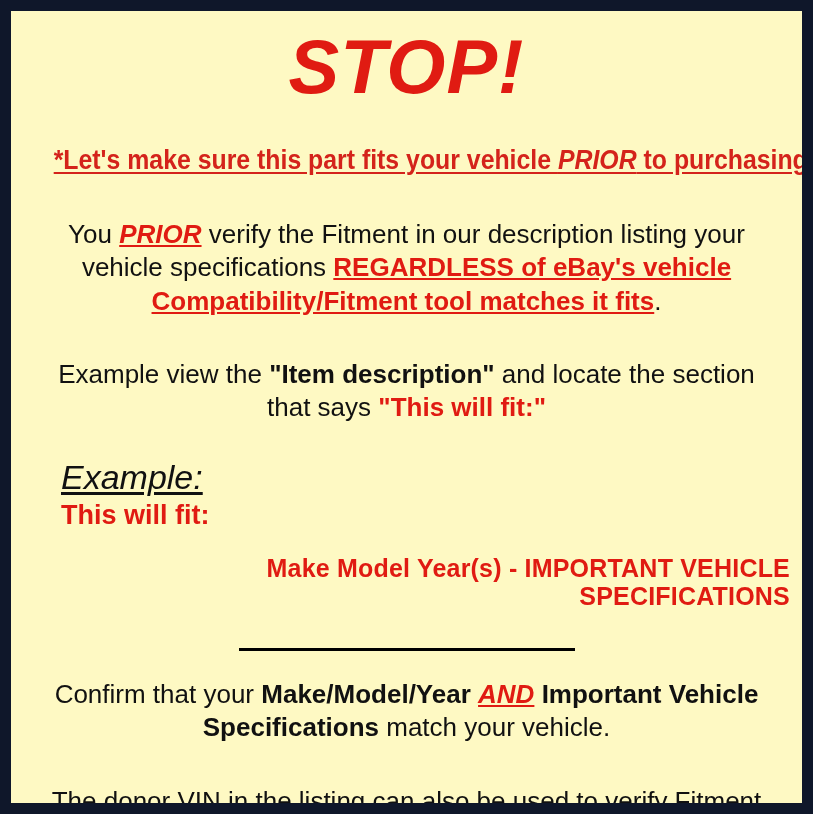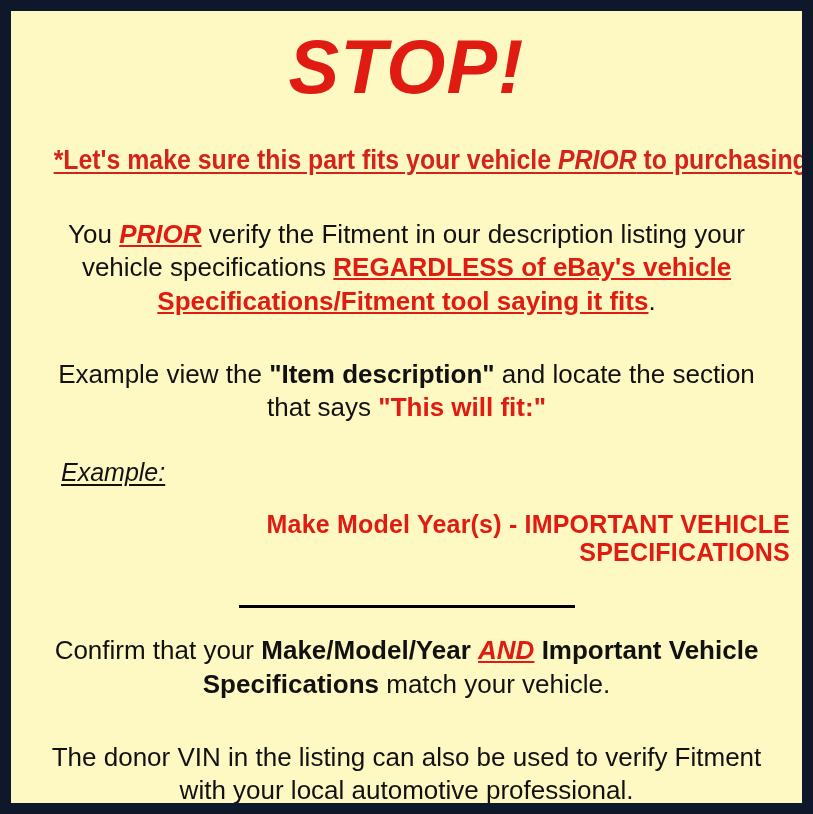--- a/index.html
+++ b/index.html
@@ -83,21 +83,21 @@
   
   #example-block {
     text-align: left;
     margin-top: 34px;
     padding-left: 38px;
   }
   #example-label {
     color: #111111;
     font-family: "Liberation Sans", sans-serif;
     font-style: italic;
-    font-size: 25px;
+    font-size: 34px;
     text-decoration: underline;
     text-underline-offset: 3px;
     display: inline-block;
     margin: 0;
   }
   #example-fitline {
     color: #E01B12;
     font-family: "Liberation Sans Narrow", "Liberation Sans", sans-serif;
     font-weight: bold;
     font-size: 27px;
@@ -131,26 +131,27 @@
 </head>
 <body>
 
 <div id="notice-card">
   <div class="inner">
 
     <h1 id="stop-heading">STOP!</h1>
 
     <p id="tagline"><span>*Let's make sure this part fits your vehicle </span><span class="ital">PRIOR</span><span> to purchasing*</span></p>
 
-    <p class="para" id="para-must"><span>You </span><span class="red b i u">PRIOR</span><span> verify the Fitment in our description listing your vehicle specifications </span><span class="red b u">REGARDLESS of eBay's vehicle Specifications/Fitment tool saying it fits</span><span>.</span></p>
+    <p class="para" id="para-must"><span>You </span><span class="red b i u">PRIOR</span><span> verify the Fitment in our description listing your vehicle specifications </span><span class="red b u">REGARDLESS of eBay's vehicle Compatibility/Fitment tool matches it fits</span><span>.</span></p>
 
     <p class="para" id="para-view"><span>Example view the </span><span class="b">"Item description"</span><span> and locate the section that says </span><span class="red b">"This will fit:"</span></p>
 
     <div id="example-block">
       <p id="example-label">Example:</p>
+      <p id="example-fitline">This will fit:</p>
       <p id="example-spec">Make Model Year(s) - IMPORTANT VEHICLE SPECIFICATIONS</p>
     </div>
 
     <div id="divider-wrap">
       <span id="divider"></span>
     </div>
 
     <p class="para" id="para-confirm"><span>Confirm that your </span><span class="b">Make/Model/Year</span><span> </span><span class="red b i u">AND</span><span> </span><span class="b">Important Vehicle Specifications</span><span> match your vehicle.</span></p>
 
     <p class="para" id="para-vin">The donor VIN in the listing can also be used to verify Fitment with your local automotive professional.</p>

